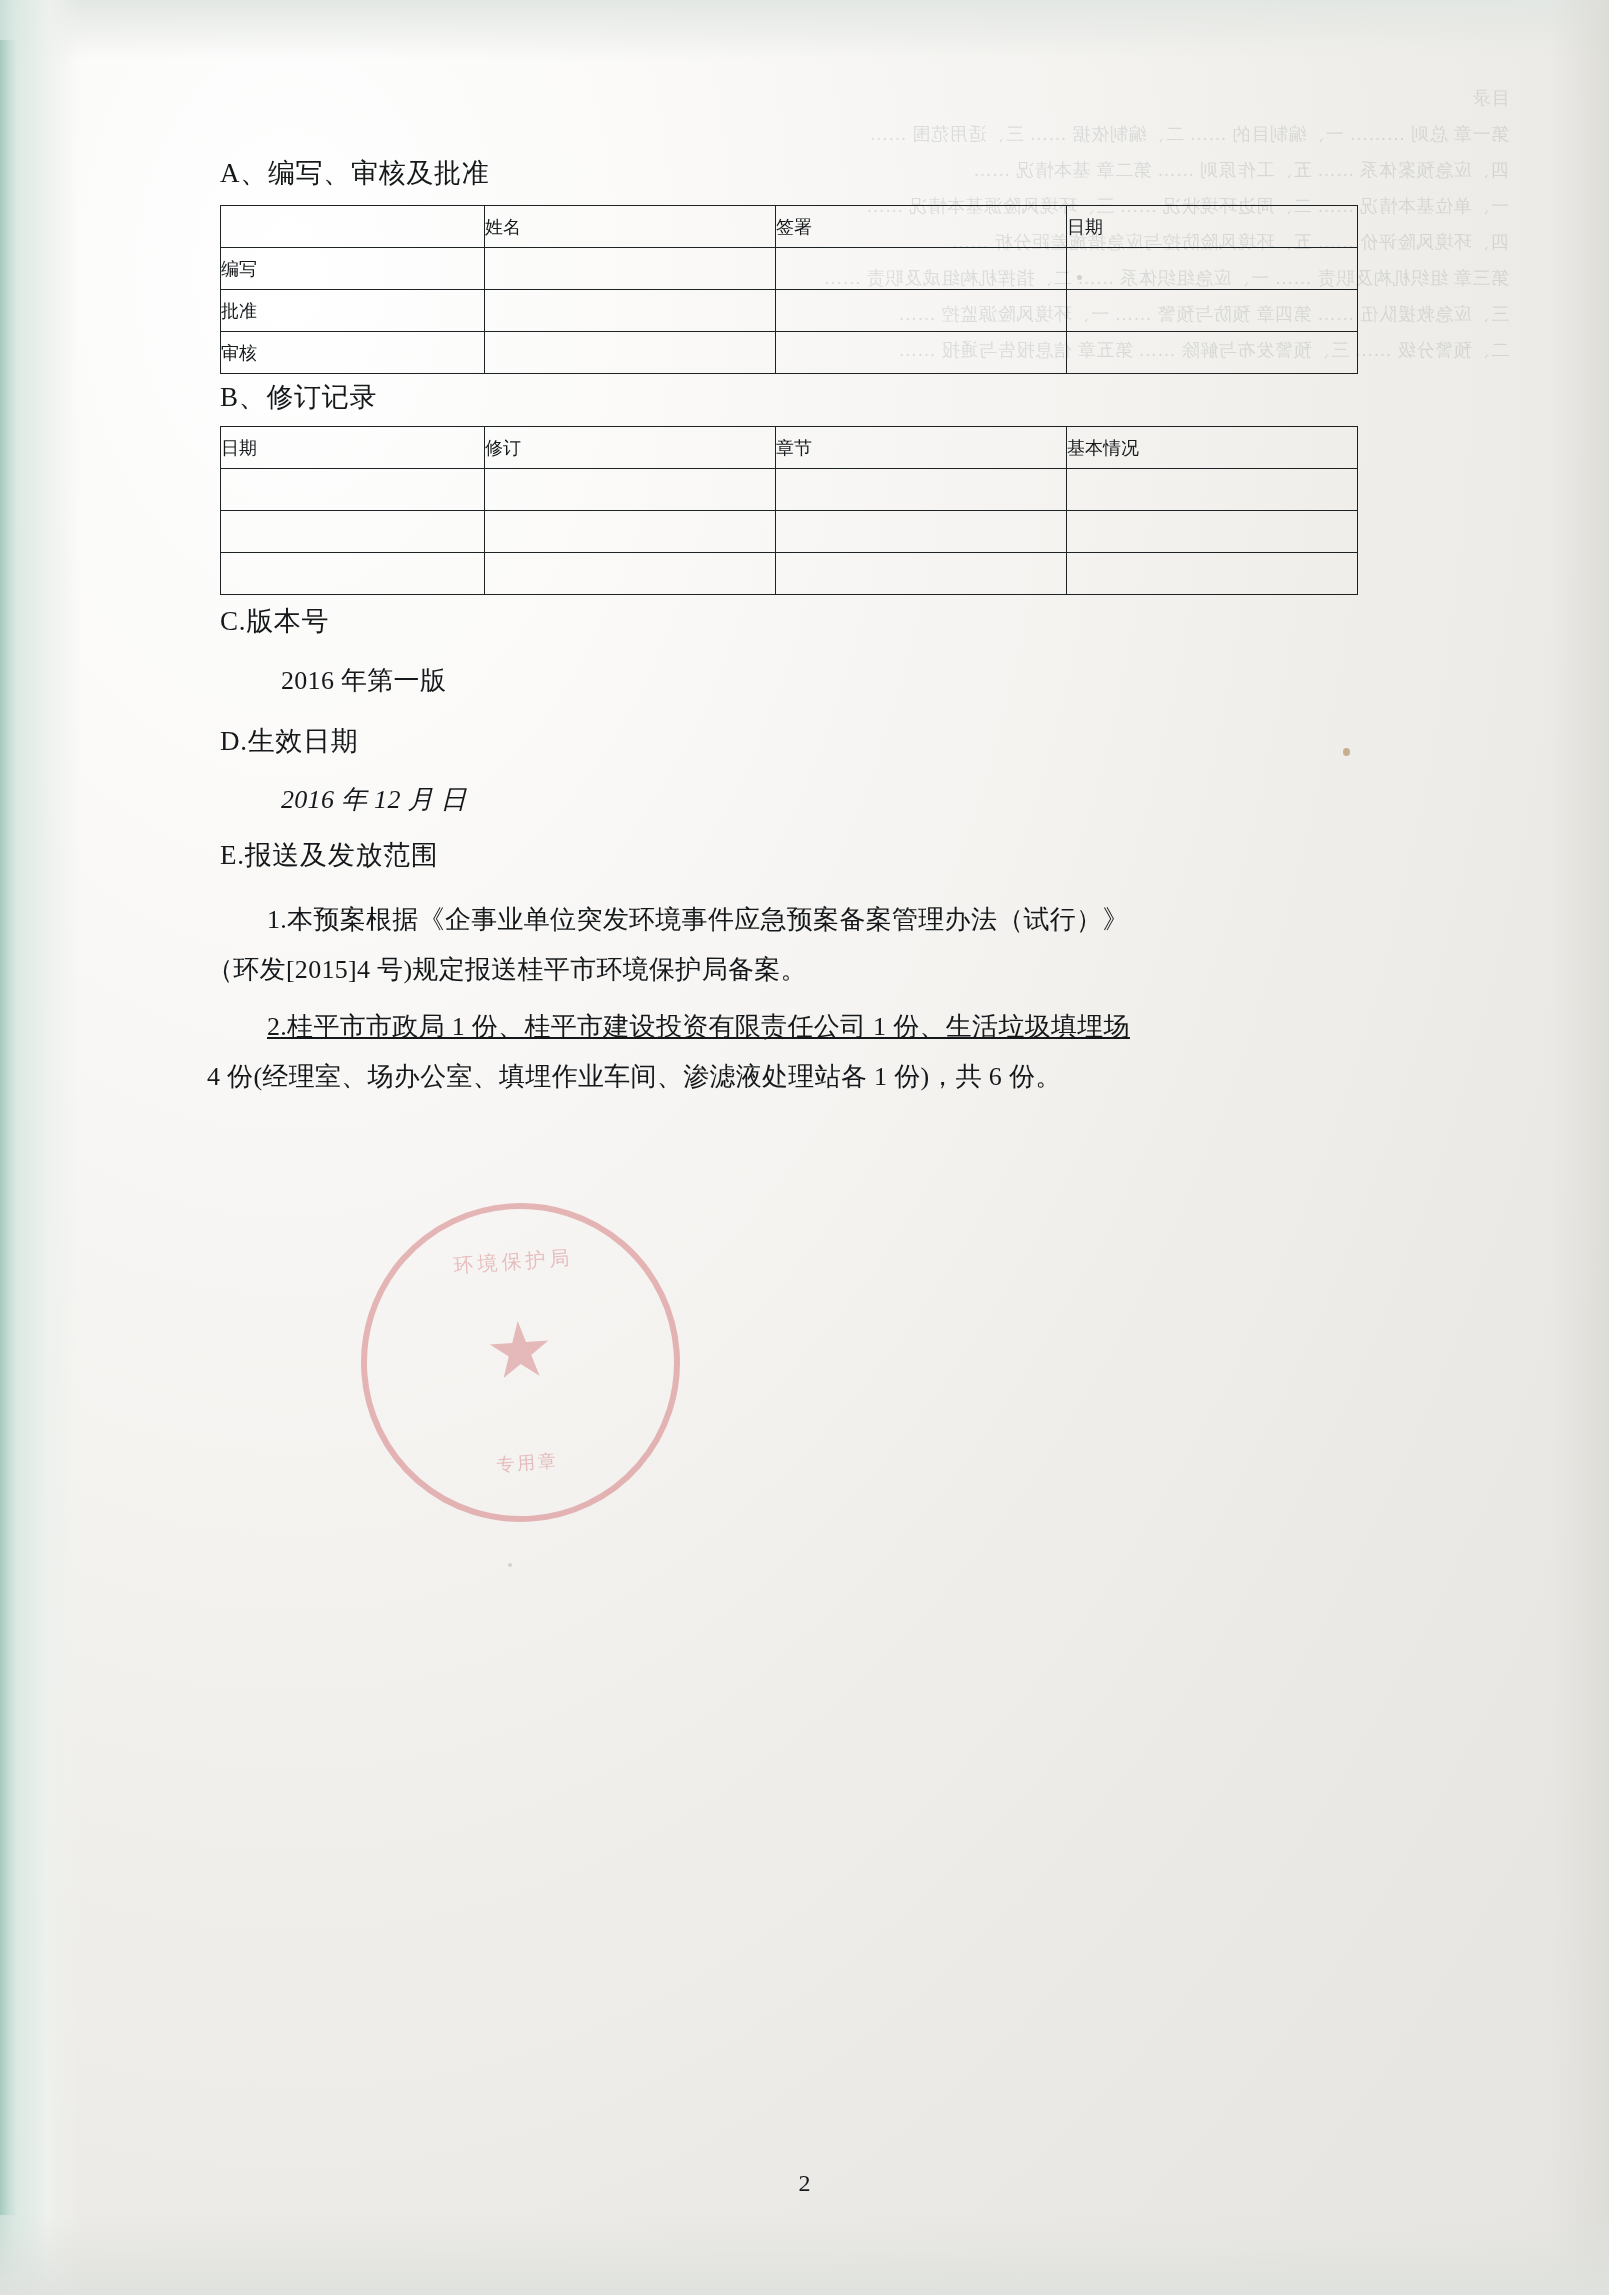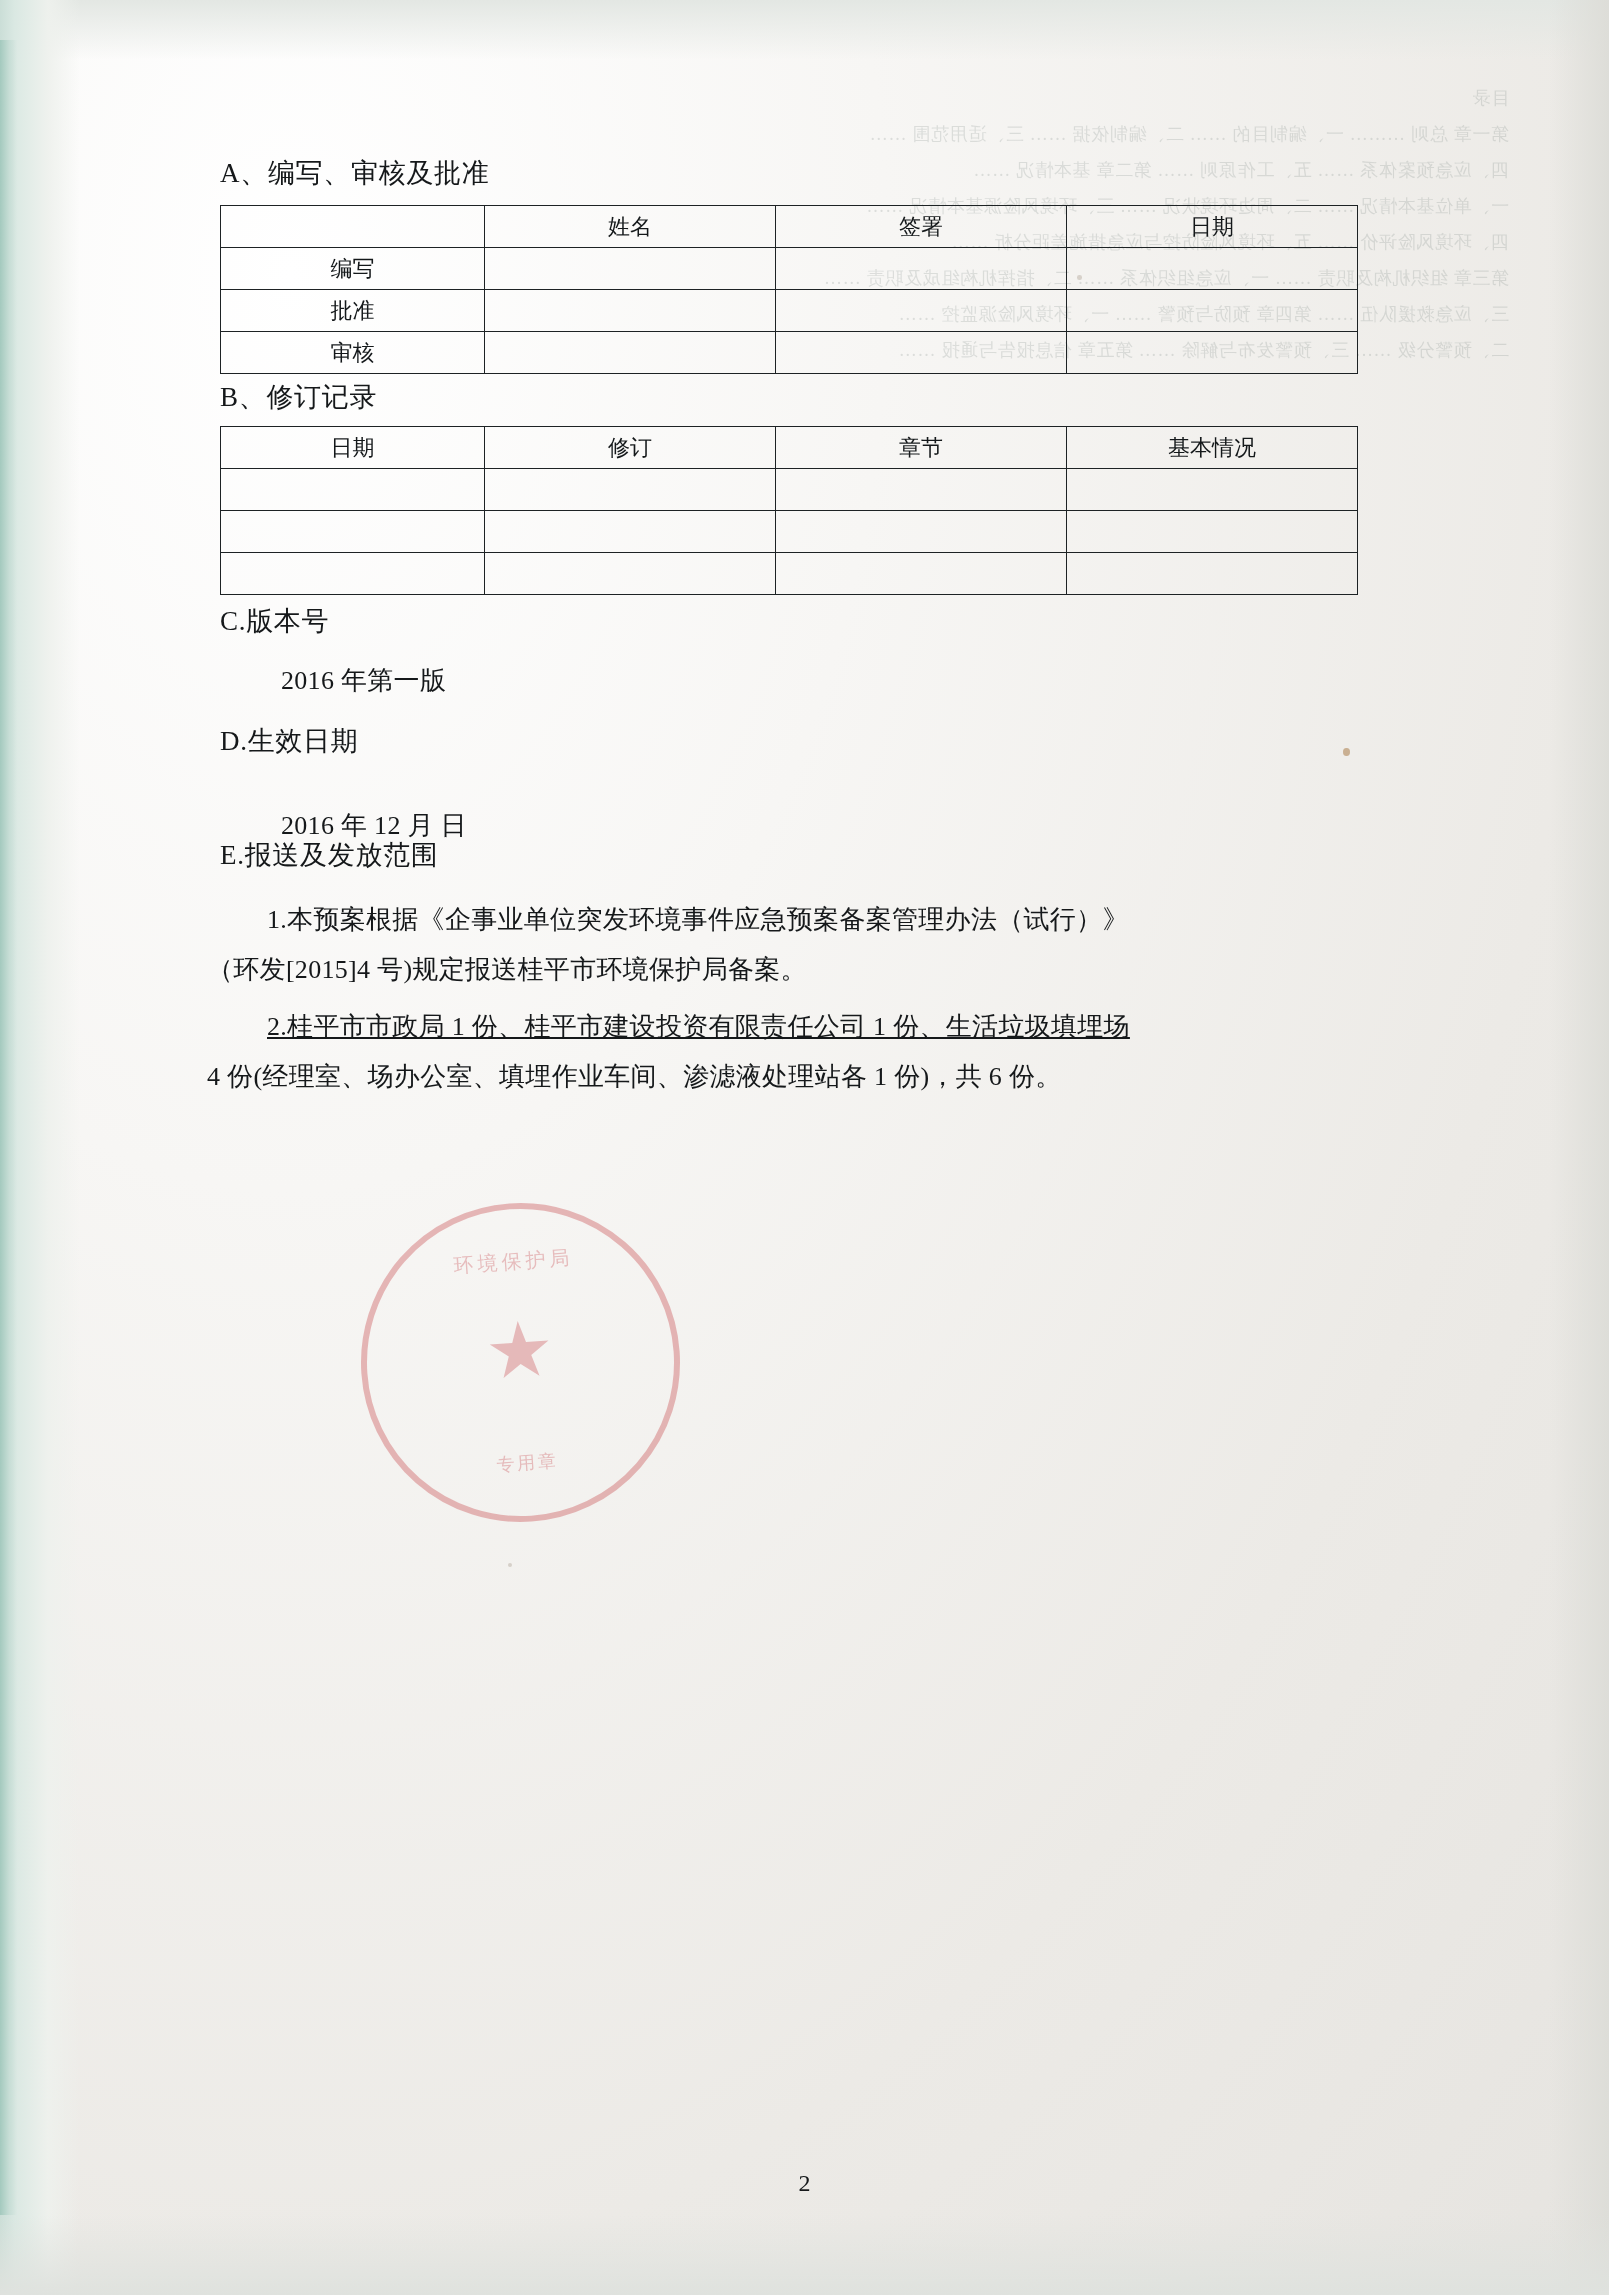--- a/index.html
+++ b/index.html
@@ -91,23 +91,23 @@
     letter-spacing: 0.3px;
   }
 
   table.doc-table {
     border-collapse: collapse;
     table-layout: fixed;
   }
   table.doc-table td, table.doc-table th {
     border: 1.3px solid #1d2224;
     height: 41px;
-    font-size: 22px;
+    font-size: 18px;
     font-weight: normal;
-    text-align: center;
+    text-align: left;
     vertical-align: middle;
     color: #14181a;
     padding: 0;
   }
   .tbl-a { position: absolute; left: 220px; top: 205px; width: 1136px; }
   .tbl-a col.c0 { width: 264px; }
   .tbl-a col.c1 { width: 291px; }
   .tbl-a col.c2 { width: 291px; }
   .tbl-a col.c3 { width: 291px; }
 
@@ -262,21 +262,21 @@
           <td></td>
           <td></td>
         </tr>
       </tbody>
     </table>
 
     <div class="blk heading" style="left:220px; top:603px;">C.版本号</div>
     <div class="blk para" style="left:281px; top:656px;">2016 年第一版</div>
 
     <div class="blk heading" style="left:220px; top:723px;">D.生效日期</div>
-    <div class="blk para" style="left:281px; top:801px;">2016 年 12 月    日</div>
+    <div class="blk para" style="left:281px; top:775px;font-style:italic;">2016 年 12 月    日</div>
 
     <div class="blk heading" style="left:220px; top:837px;">E.报送及发放范围</div>
 
     <div class="blk para" style="left:267px; top:895px;">1.本预案根据《企事业单位突发环境事件应急预案备案管理办法（试行）》</div>
     <div class="blk para" style="left:207px; top:945px;">（环发[2015]4 号)规定报送桂平市环境保护局备案。</div>
     <div class="blk para" style="left:267px; top:1002px;text-decoration:underline;">2.桂平市市政局 1 份、桂平市建设投资有限责任公司 1 份、生活垃圾填埋场</div>
     <div class="blk para" style="left:207px; top:1052px;">4 份(经理室、场办公室、填埋作业车间、渗滤液处理站各 1 份)，共 6 份。</div>
 
     <div class="seal">
       <div class="seal-text">环境保护局</div>

